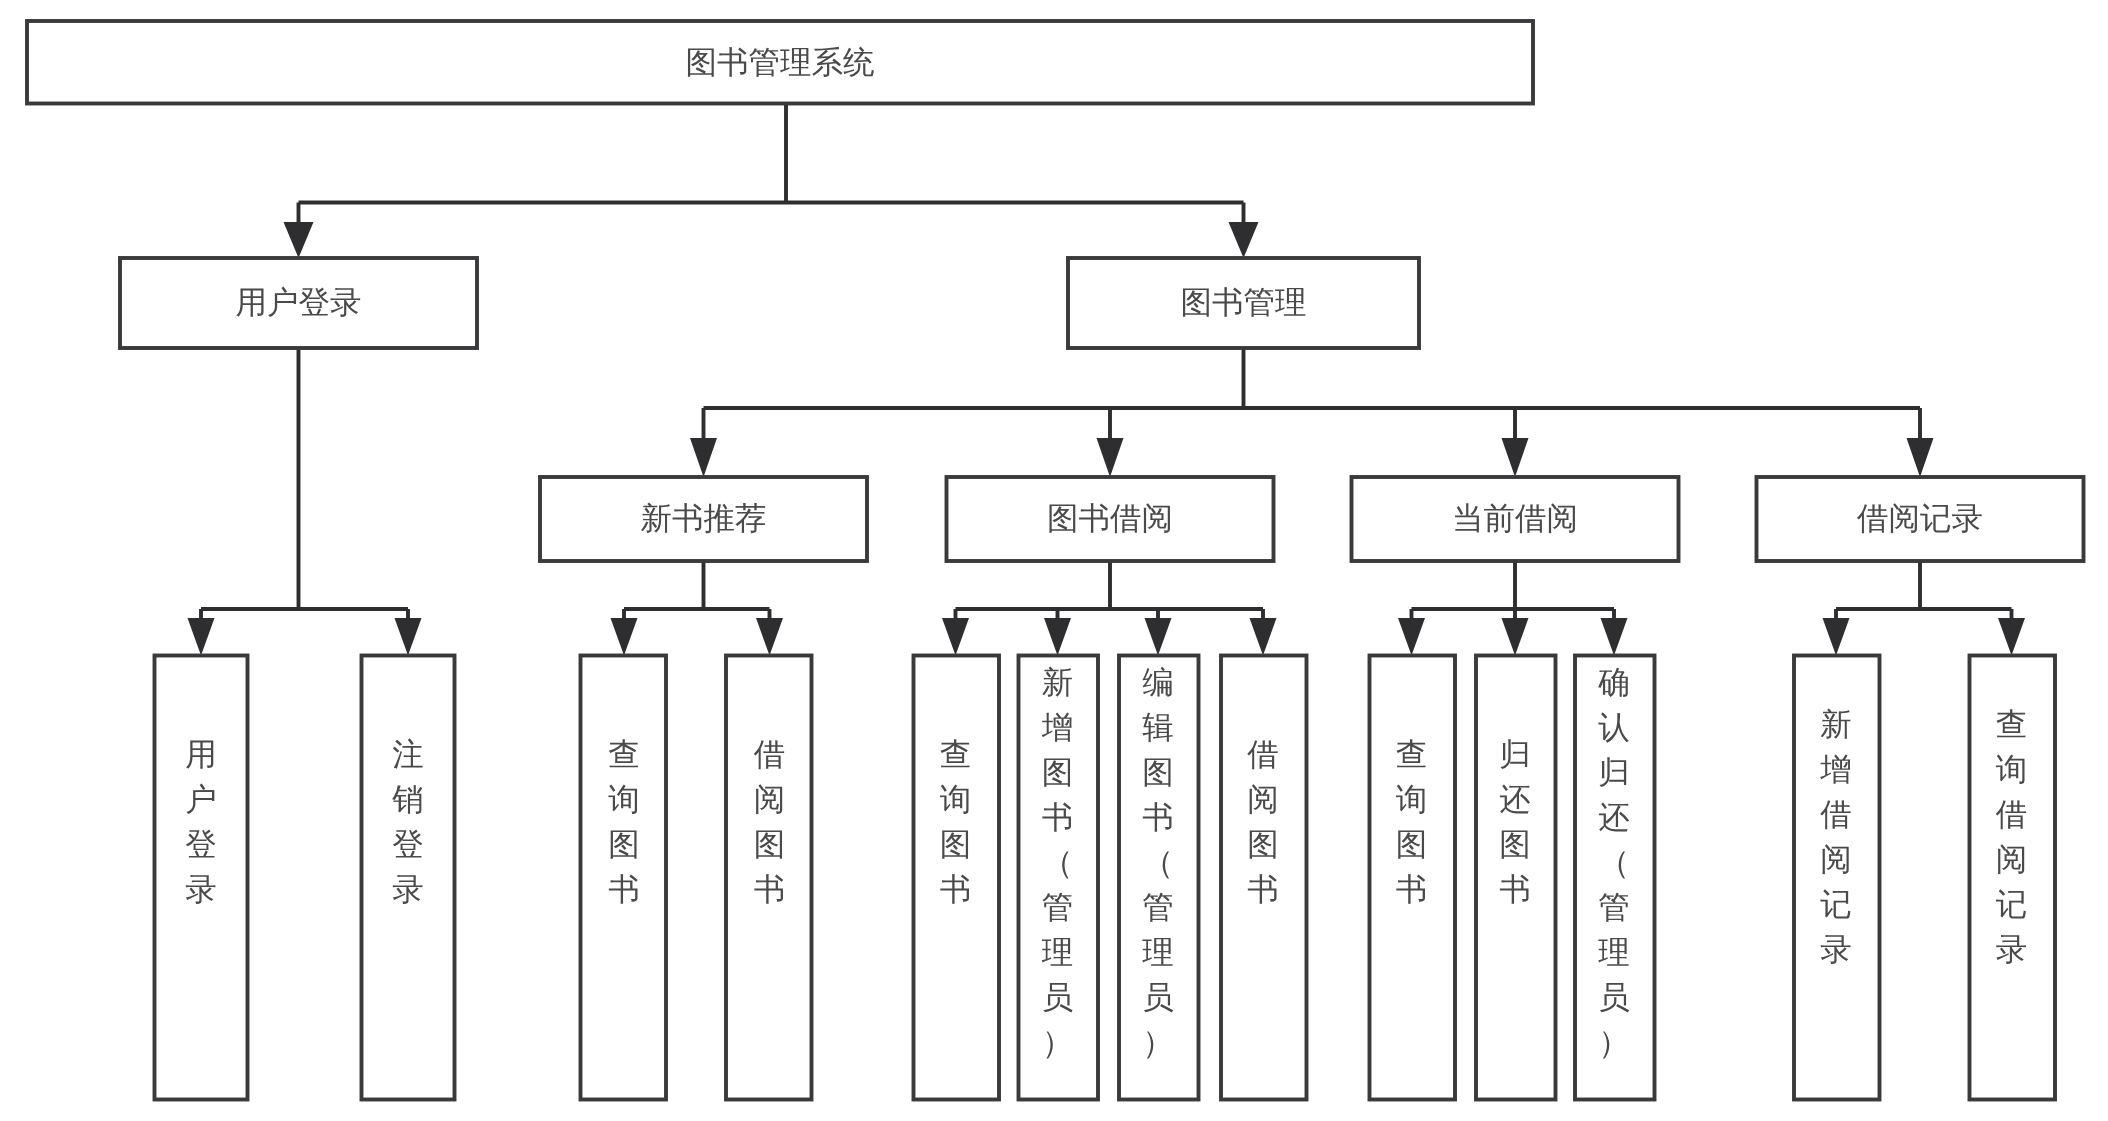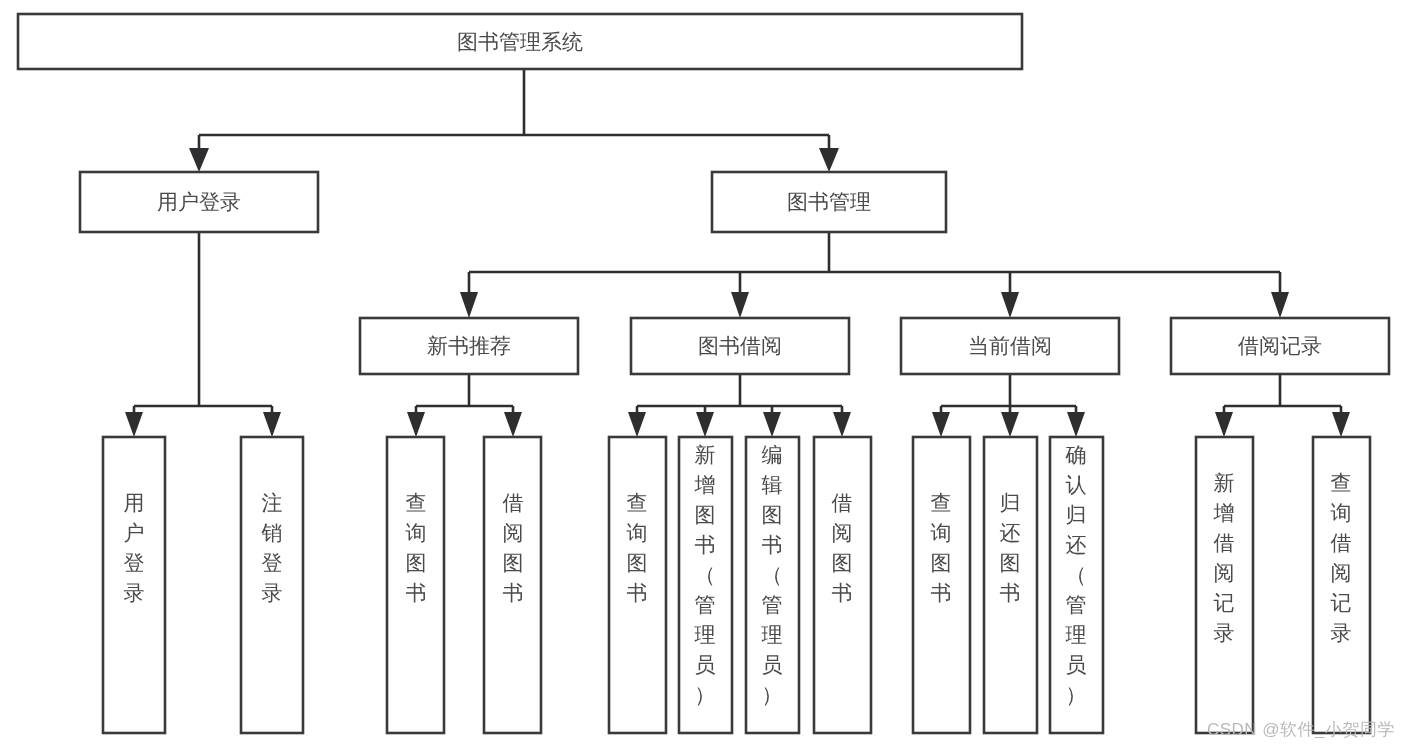--- a/index.html
+++ b/index.html
@@ -240,15 +240,14 @@
       <text class="node-label-v" x="1224" y="490"><tspan x="1224" dy="0">新</tspan><tspan x="1224" dy="30">增</tspan><tspan x="1224" dy="30">借</tspan><tspan x="1224" dy="30">阅</tspan><tspan x="1224" dy="30">记</tspan><tspan x="1224" dy="30">录</tspan></text>
     </g>
 
     <g>
       <rect class="node-box" x="1313" y="437" width="57" height="296"></rect>
       <text class="node-label-v" x="1341" y="490"><tspan x="1341" dy="0">查</tspan><tspan x="1341" dy="30">询</tspan><tspan x="1341" dy="30">借</tspan><tspan x="1341" dy="30">阅</tspan><tspan x="1341" dy="30">记</tspan><tspan x="1341" dy="30">录</tspan></text>
     </g>
 
   </svg>
 
-  <div class="watermark">CSDN @软件_小贺同学</div>
 
 </div>
 
 </body></html>

